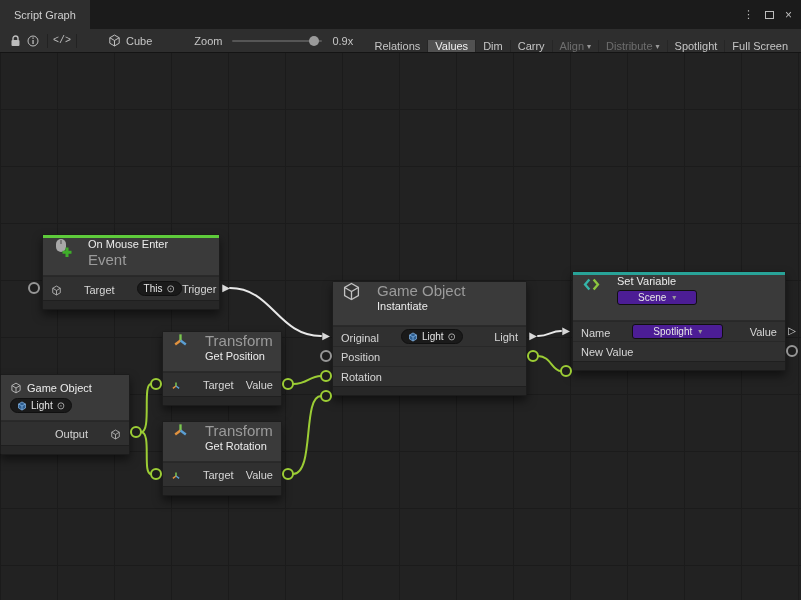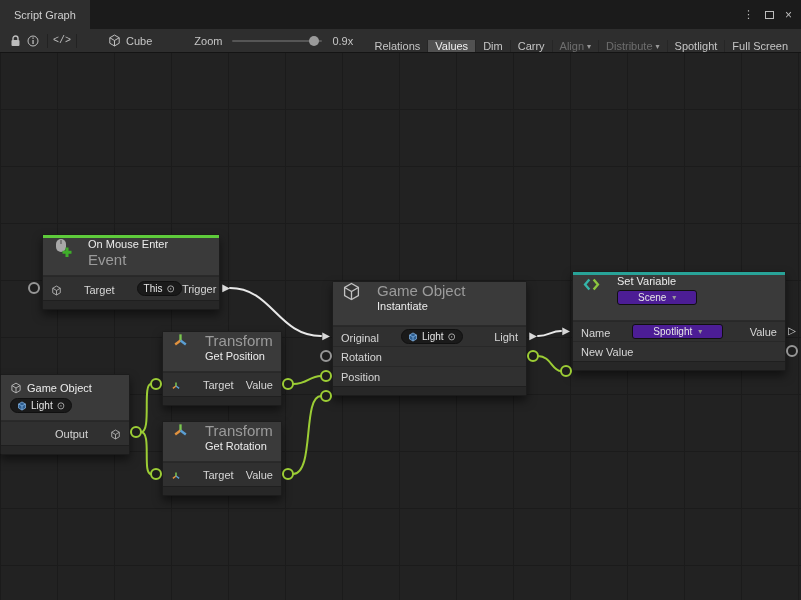--- a/index.html
+++ b/index.html
@@ -312,26 +312,26 @@
           <span>Light</span>
           <span class="picker">⊙</span>
         </span>
       </span>
       <span class="rright">
           <span class="plabel">Light</span>
         </span>
     </div>
     <div class="nrow" style="height:20px">
       <span class="rleft">
+          <span class="plabel">Position</span>
+        </span>
+    </div>
+    <div class="nrow" style="height:20px">
+      <span class="rleft">
           <span class="plabel">Rotation</span>
-        </span>
-    </div>
-    <div class="nrow" style="height:20px">
-      <span class="rleft">
-          <span class="plabel">Position</span>
         </span>
     </div>
     <div class="nfooter"></div>
   </div>
 
   <div class="node" style="left:572px;top:218px;width:214px">
     <div class="accent" style="background:#28a398"></div>
     <div class="nheader" style="height:46px">
       <span class="hicon">
         <svg width="19" height="19" viewBox="0 0 16 16">

